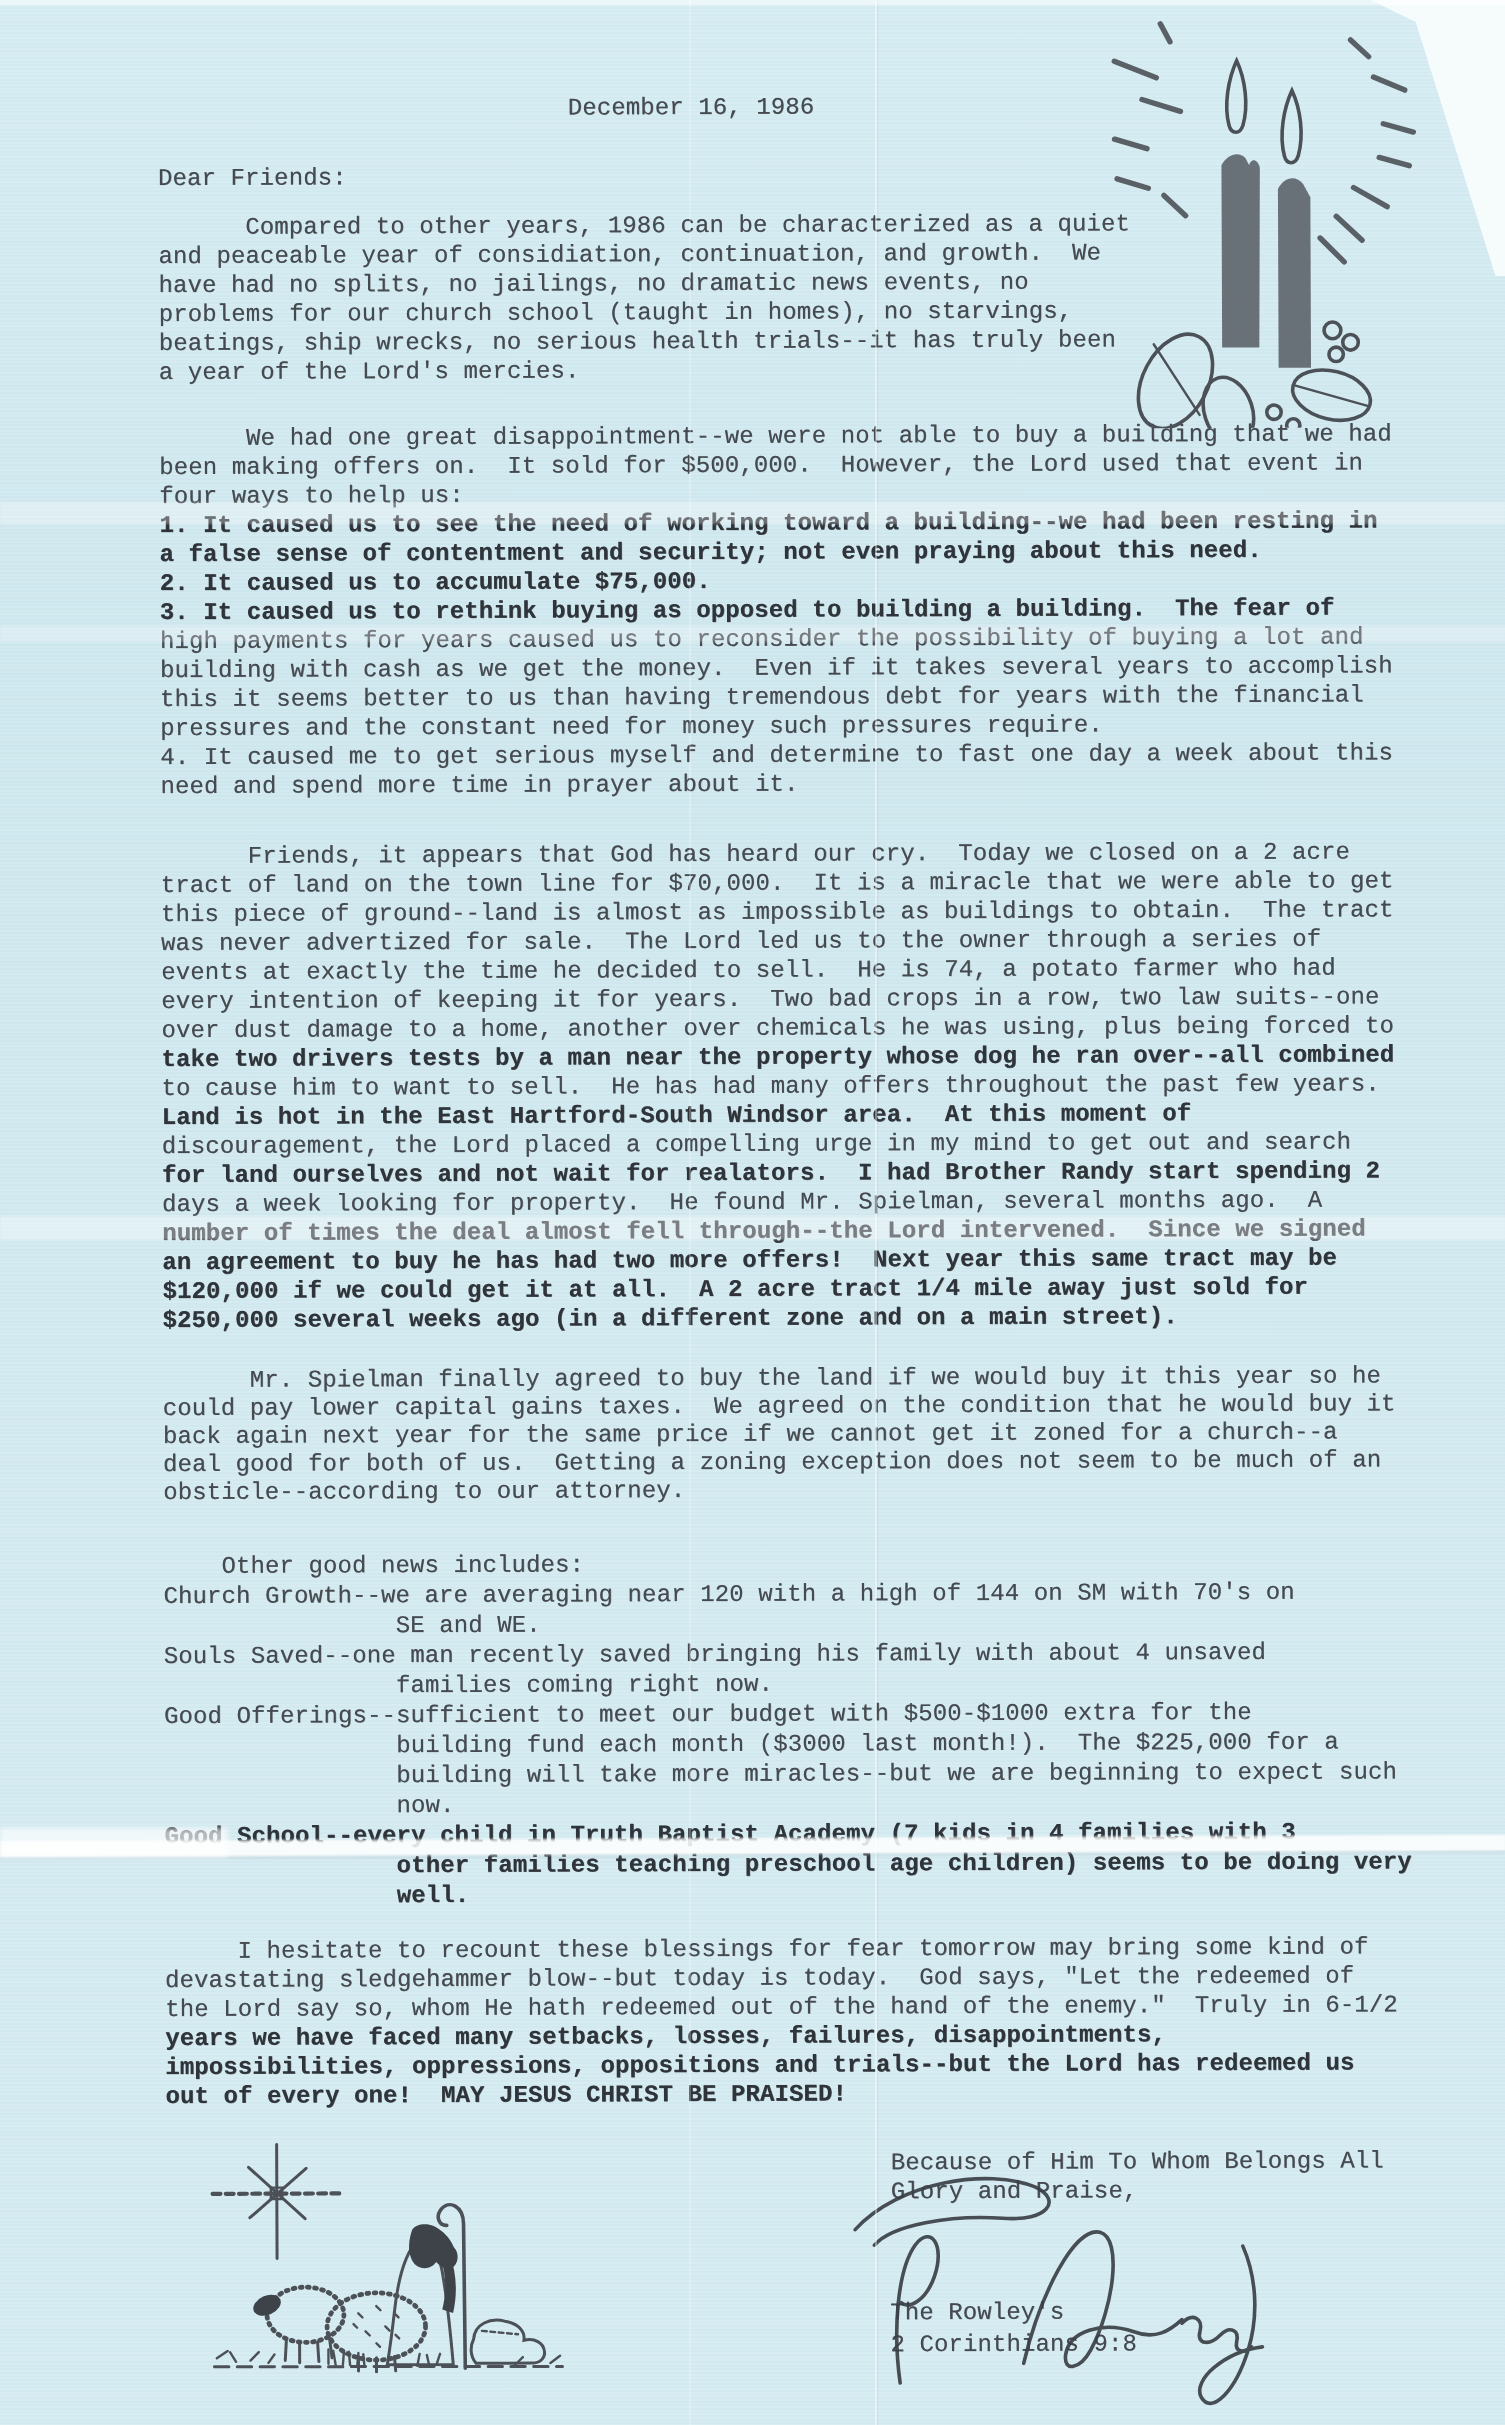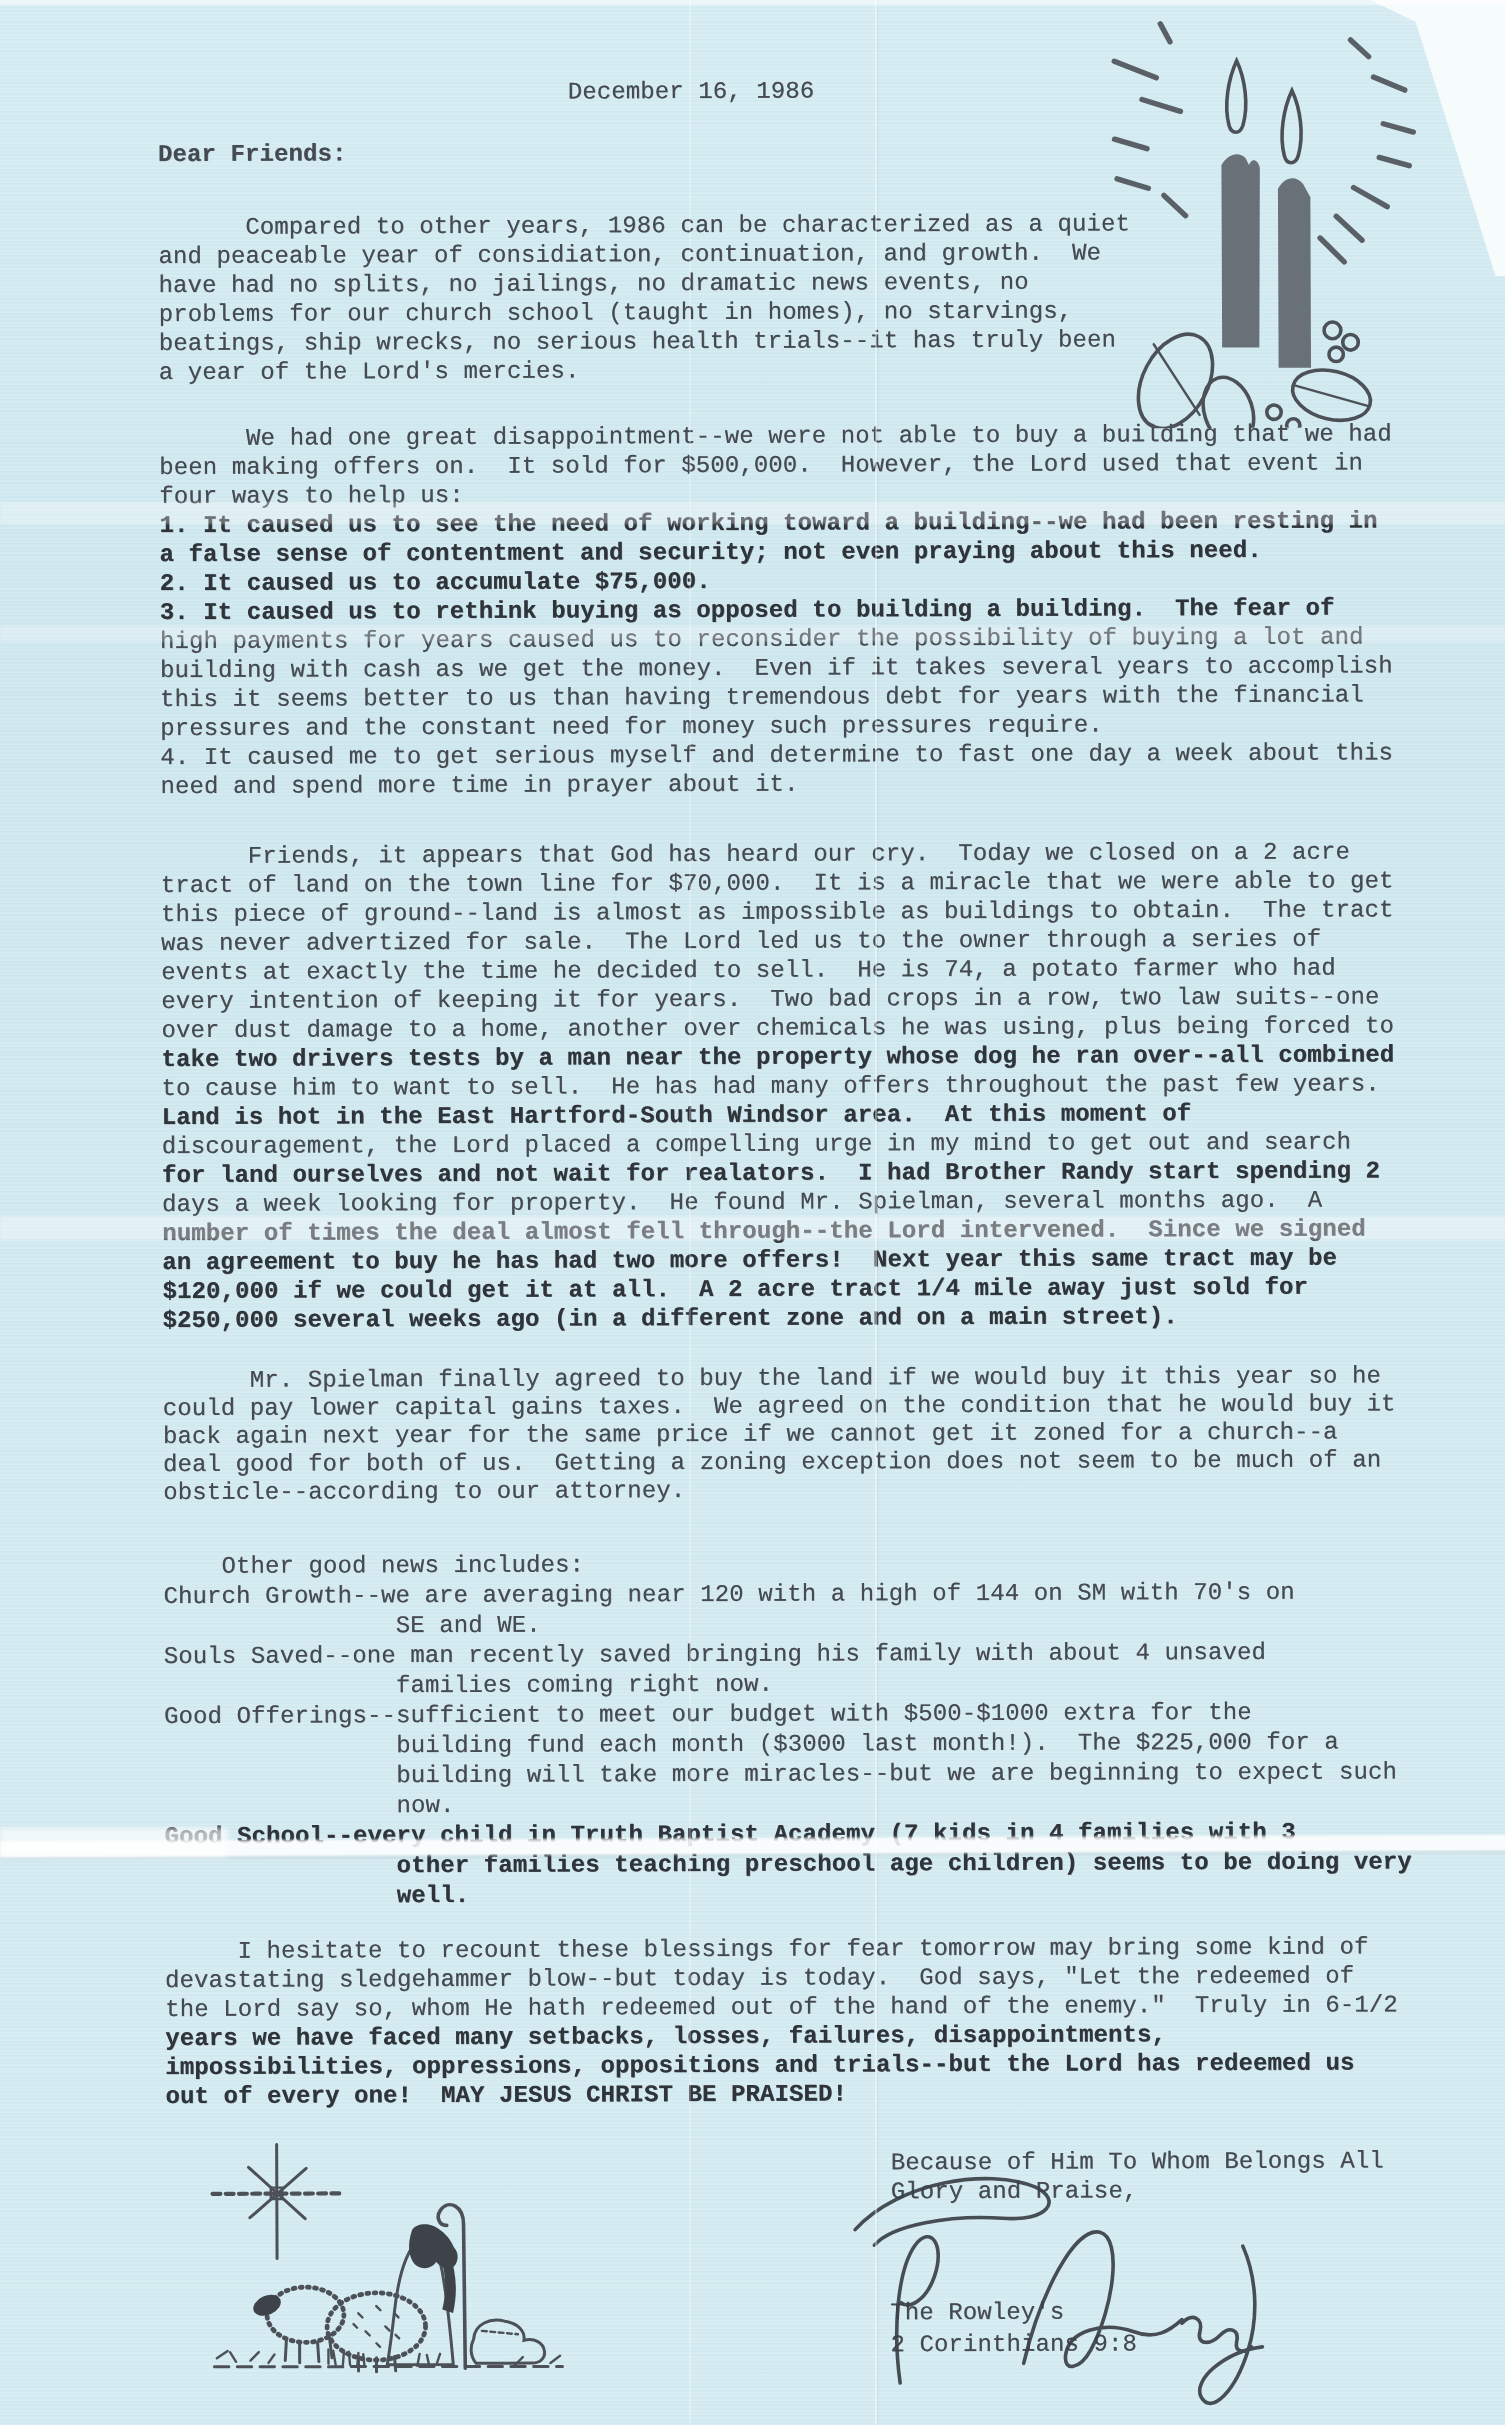--- a/index.html
+++ b/index.html
@@ -10,23 +10,23 @@
   }
   .paper-texture{
     position:absolute;inset:0;pointer-events:none;
     background:repeating-linear-gradient(0deg, rgba(255,255,255,0.05) 0 1.8px, rgba(120,150,160,0.03) 1.8px 3.6px);
   }
   .letter{position:absolute;inset:0;transform:rotate(-0.22deg);transform-origin:180px 1199px;}
   .para{position:absolute;left:162px;color:#454a50;font-size:24px;letter-spacing:0.1px;
         text-shadow:0.4px 0.2px 0.5px rgba(70,76,82,.55);}
   .tline{white-space:pre;}
   .heavy{font-weight:bold;color:#2f343a;text-shadow:0.5px 0.3px 0.6px rgba(40,45,50,.6);}
-  .single{white-space:pre;}
+  .single{white-space:pre;margin-top:16px;}
   #date-line{left:572px;top:79px;line-height:29px;}
-  #salutation{top:140px;line-height:29px;font-weight:bold;}
+  #salutation{top:148px;line-height:29px;}
   #para1{top:213px;line-height:29px;}
   #para2{top:424px;line-height:29px;}
   #para3{top:842px;line-height:29px;}
   #para4{top:1367px;line-height:28px;}
   #news{top:1552px;line-height:30px;}
   #para6{top:1937px;line-height:29px;}
   #closing{left:887px;top:2151px;line-height:29px;}
   #signoff{left:886px;top:2300px;line-height:32px;}
   .crease-v{position:absolute;top:0;height:2426px;pointer-events:none;}
   .band{position:absolute;left:0;width:1506px;pointer-events:none;}

